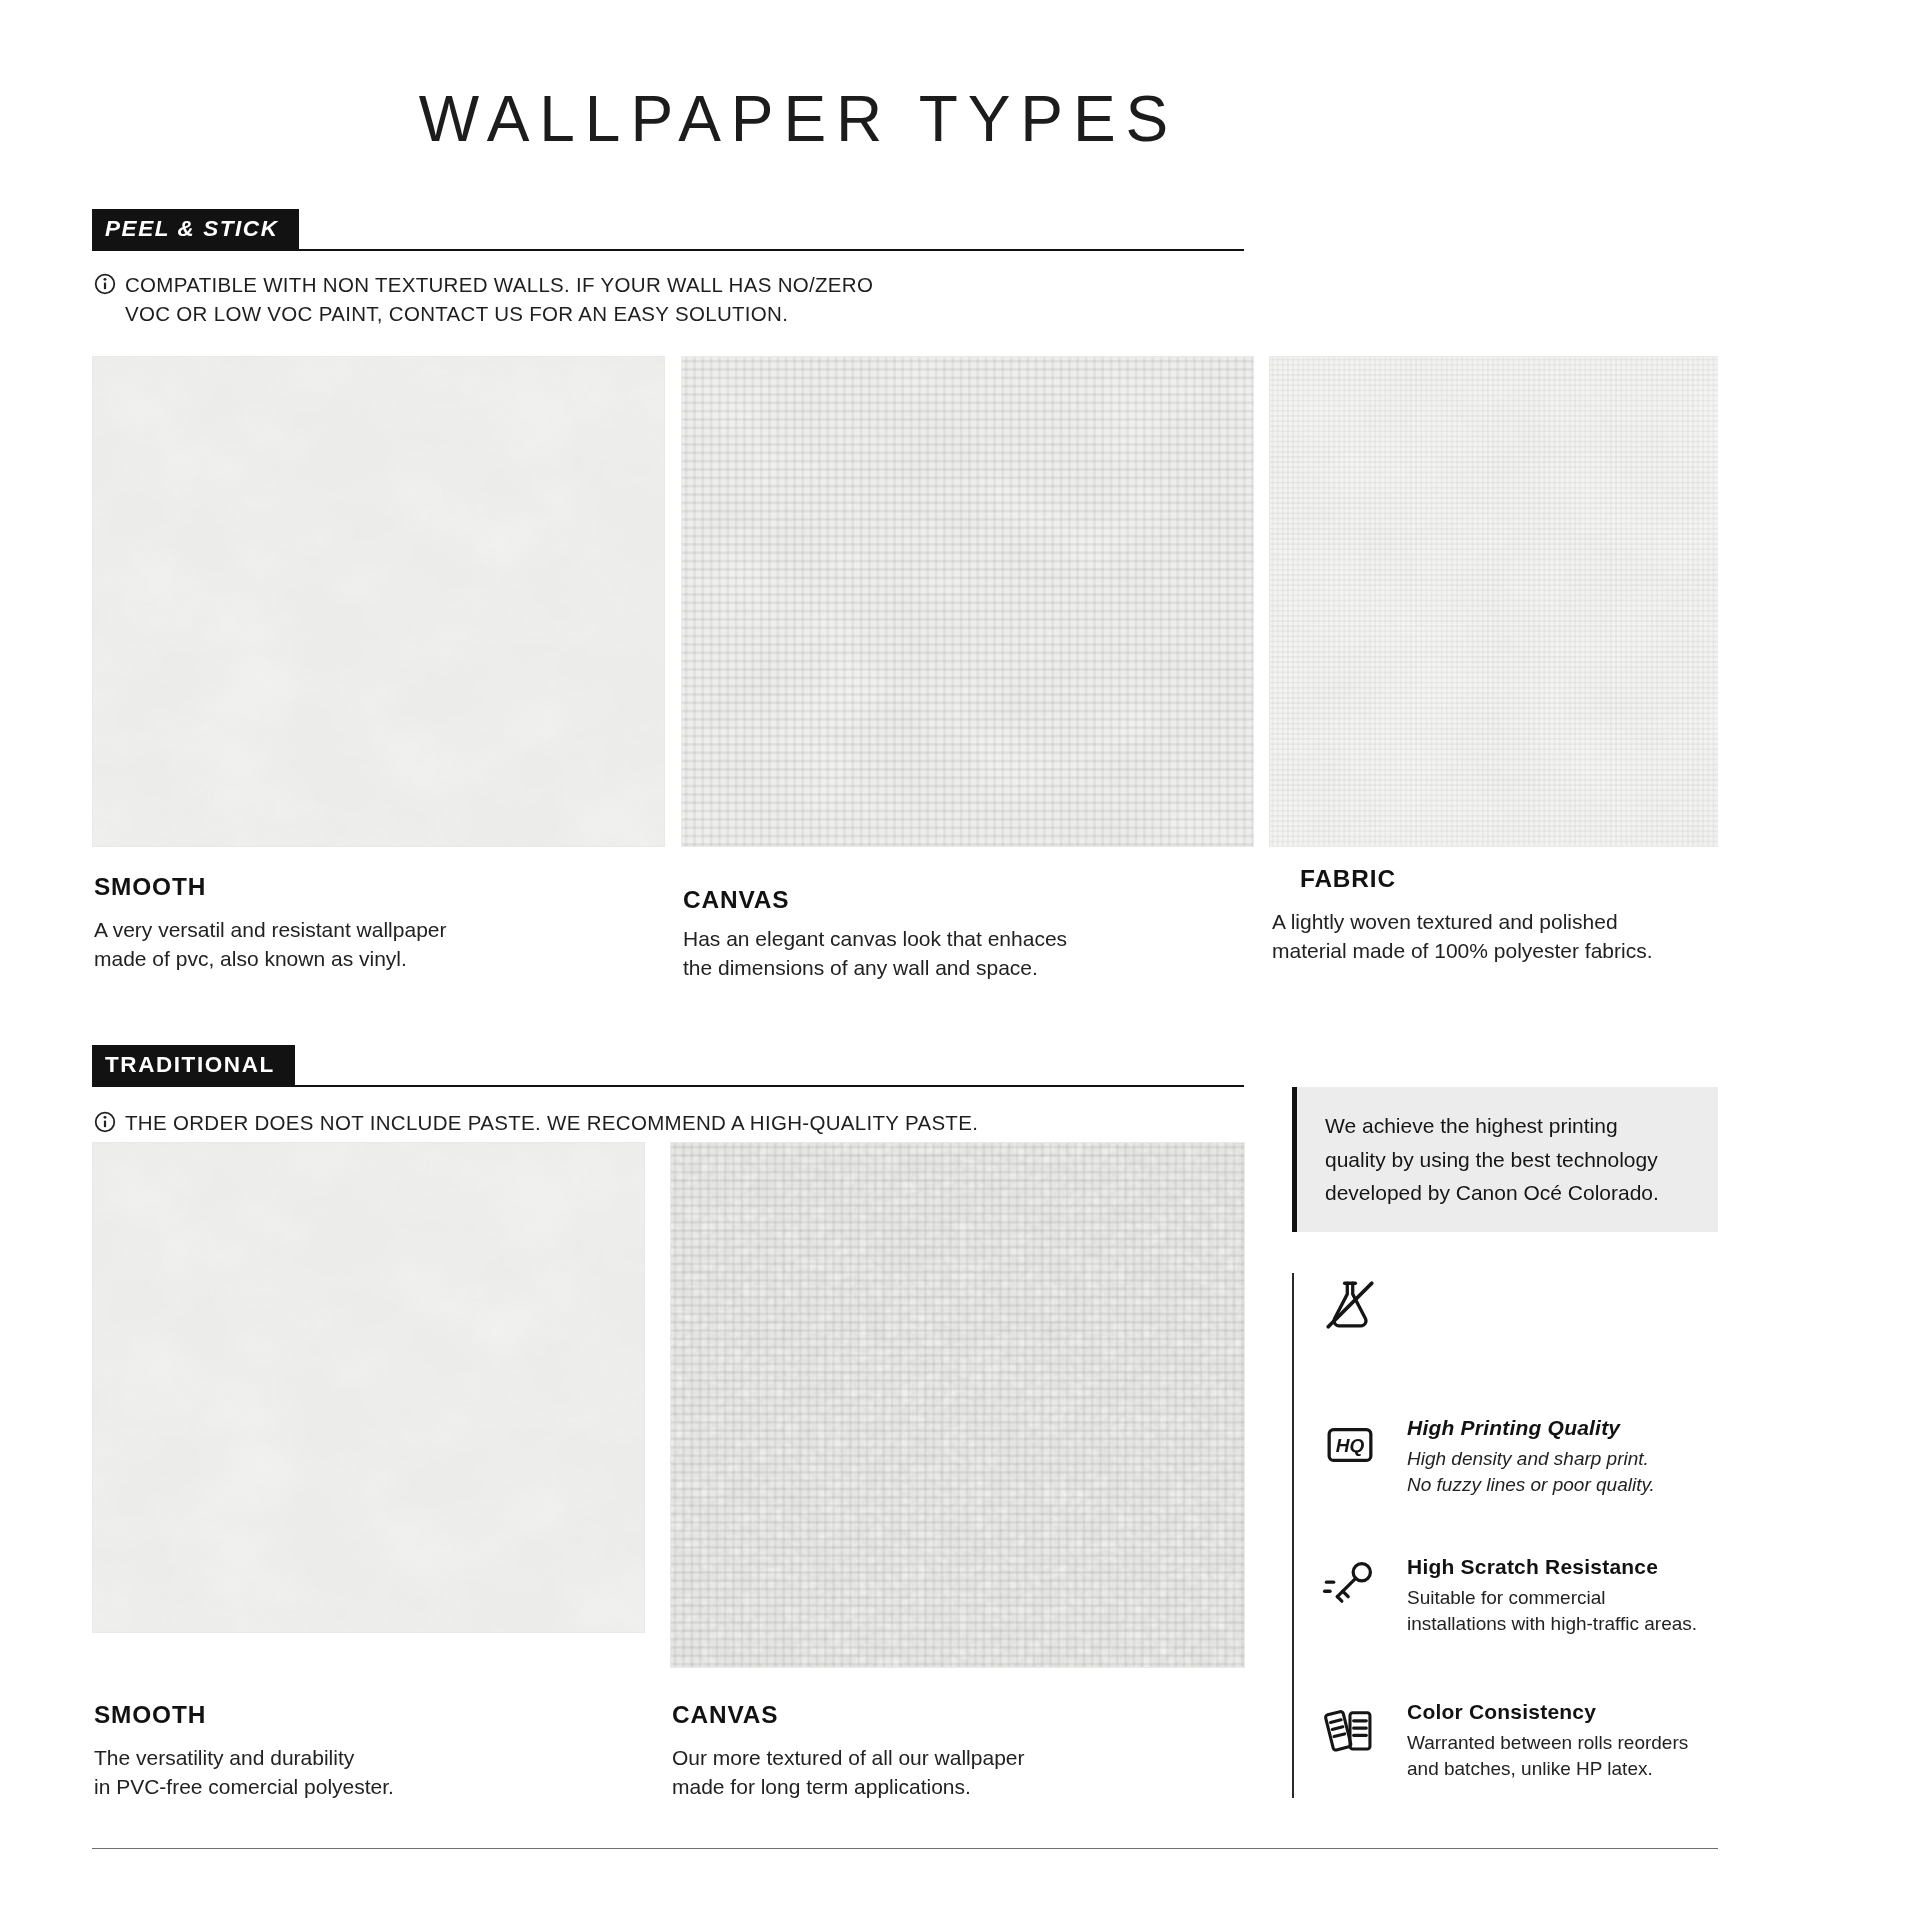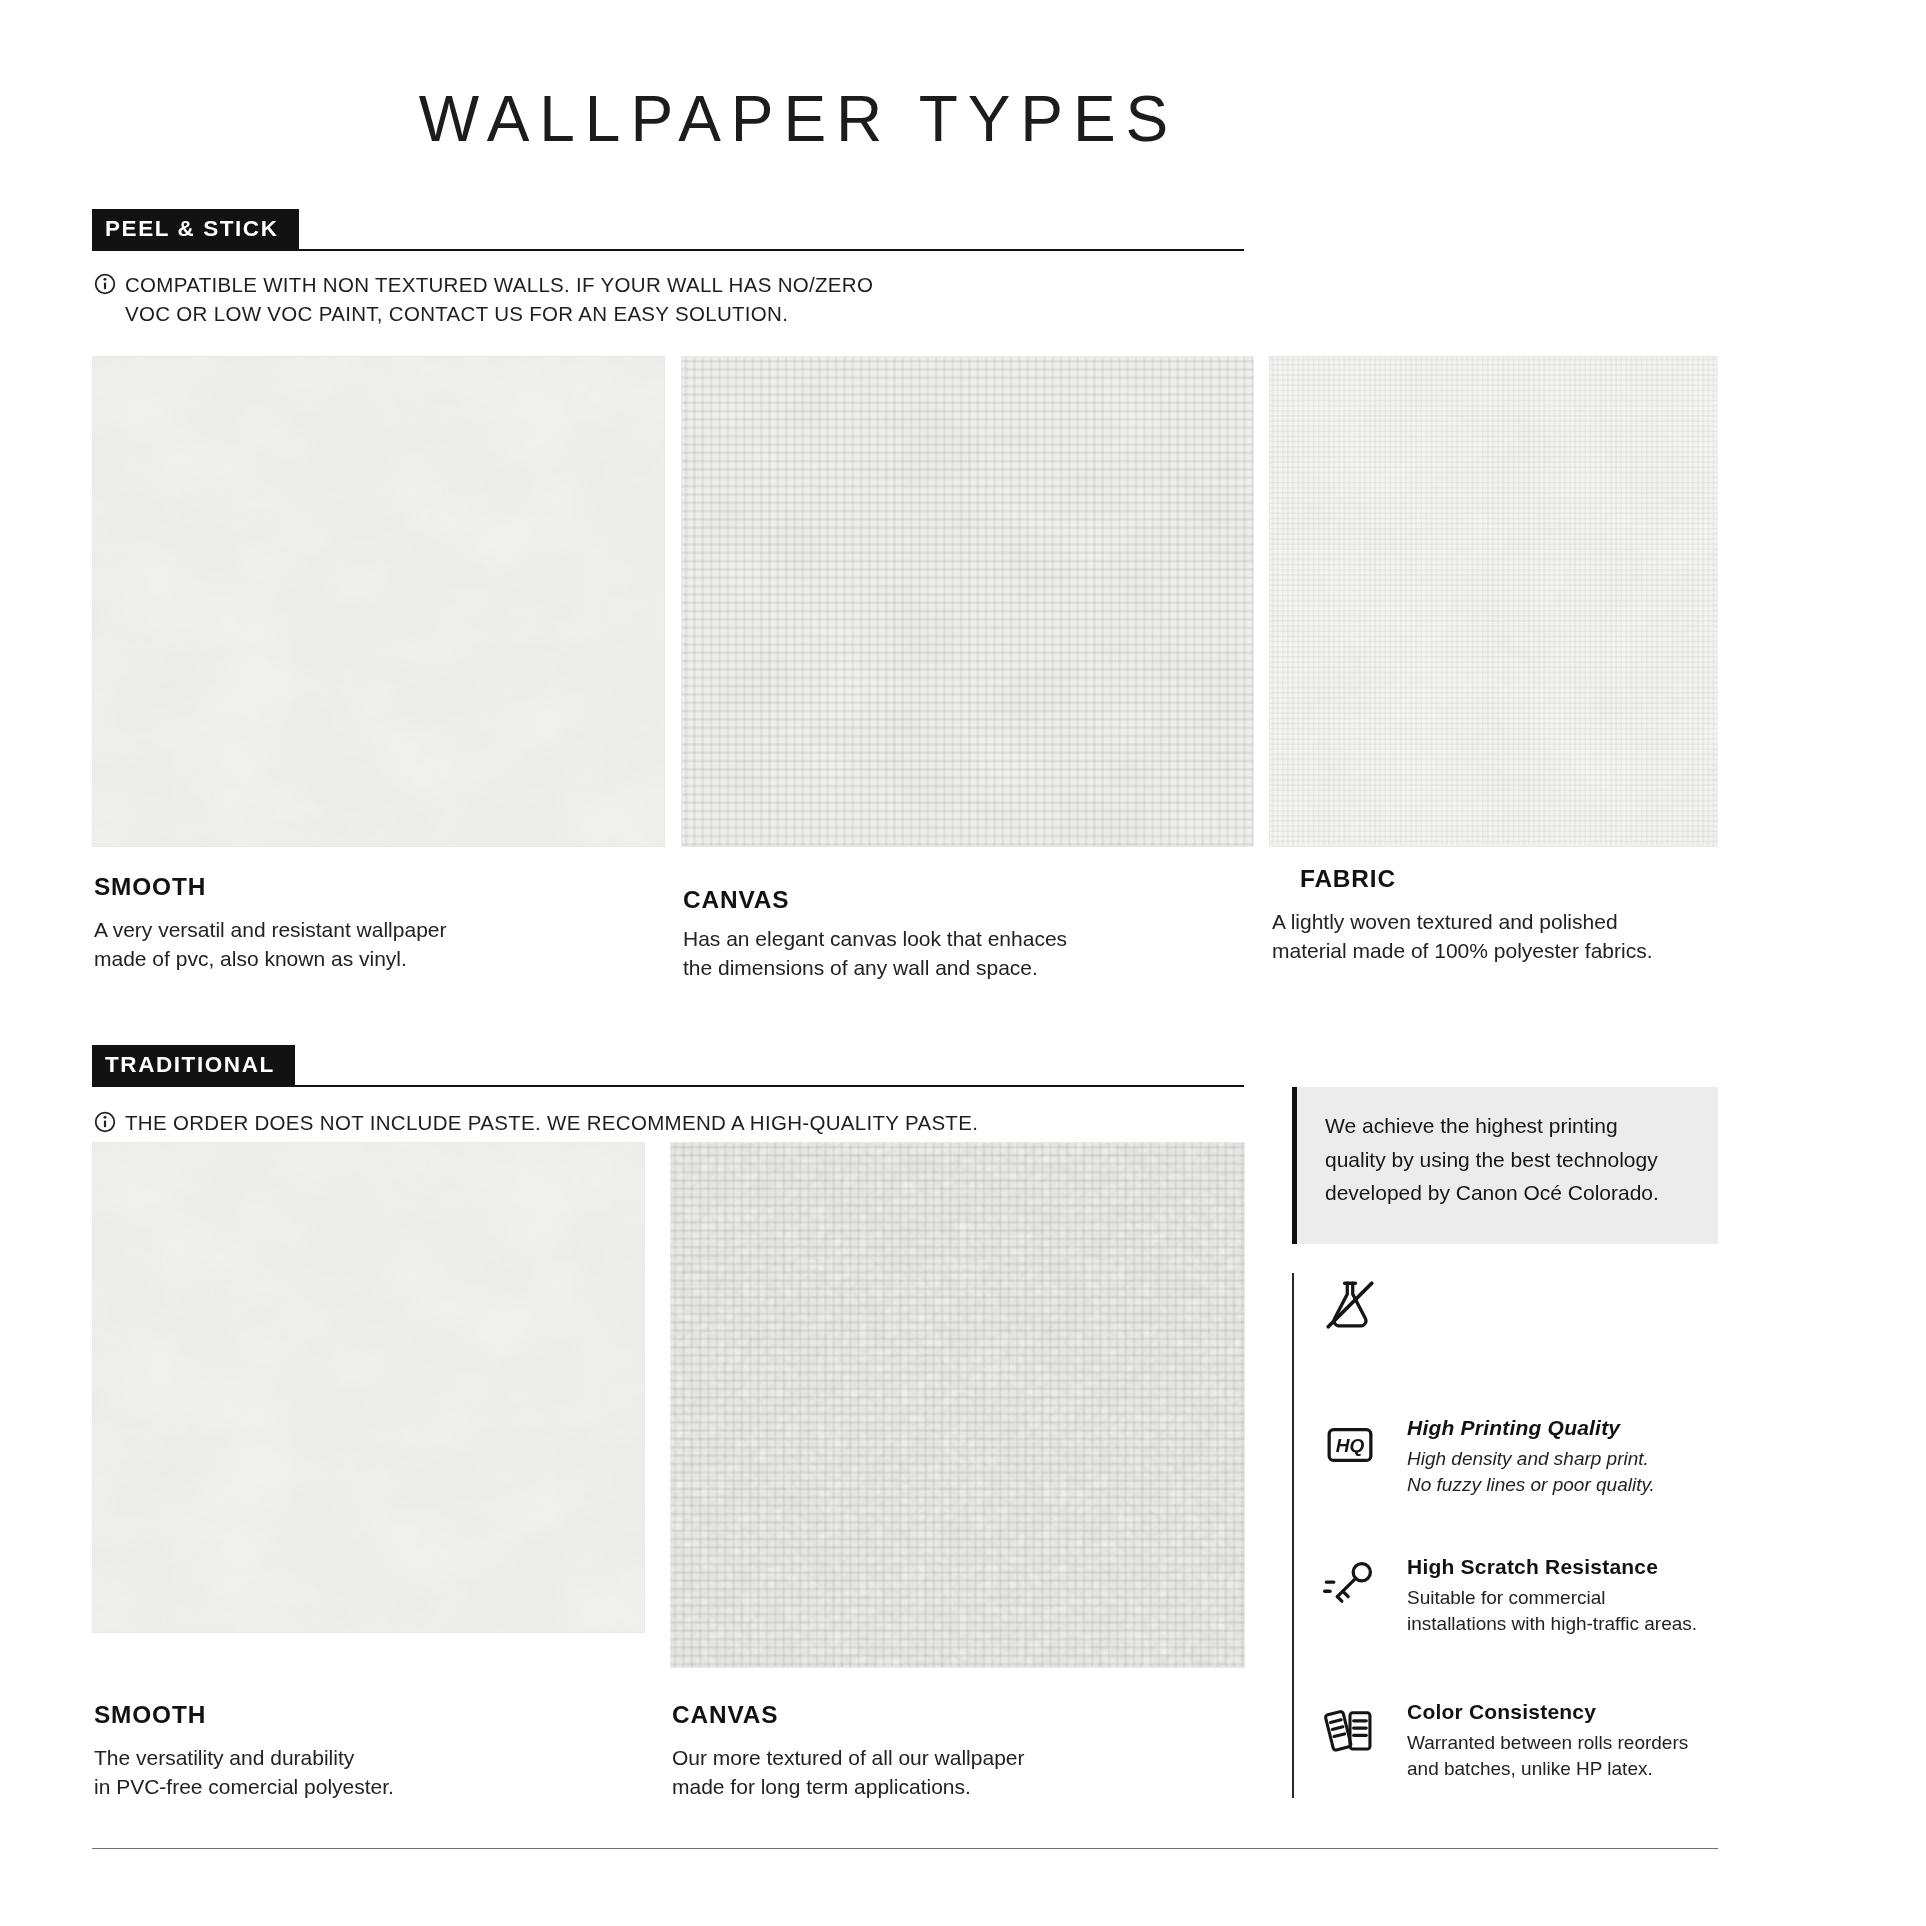--- a/index.html
+++ b/index.html
@@ -36,21 +36,21 @@
 
   .swatch { position:absolute; border:0.6px solid #e9e9e7; overflow:hidden; background:#f6f6f5; }
   .swatch svg { display:block; width:100%; height:100%; }
 
   .caption-title { position:absolute; font-size:24.4px; font-weight:700; letter-spacing:0.035em; color:#121212; }
   .caption-desc  { position:absolute; font-size:21px; line-height:1.36; color:#222222; white-space:pre-line; }
 
   .quality-box {
     position:absolute; left:1292px; top:1087px; width:550px;
     background:#ececec; border-left:5.8px solid #121212;
-    padding:22px 23px 34px 28px; font-size:21px; line-height:1.6;
+    padding:22px 23px 22px 28px; font-size:21px; line-height:1.6;
     color:#161616;
   }
   .quality-text { white-space:pre-line; }
 
   .v-divider { position:absolute; left:1292px; top:1273px; width:1.9px; height:525px; background:#2a2a2a; }
 
   .feature { position:absolute; left:1321px; width:524px; display:flex; gap:28px; align-items:flex-start; }
   .feature-icon { flex:0 0 auto; width:58px; height:58px; }
   .feature-icon svg { width:100%; height:100%; }
   .feature-title { font-size:21px; font-weight:700; color:#121212; margin-bottom:5.8px; letter-spacing:0.01em; }
@@ -103,21 +103,21 @@
       <path d="M0 6.5 H13" stroke="#000" stroke-opacity="0.07" stroke-width="3.6"></path>
       <path d="M6.5 0 V13" stroke="#000" stroke-opacity="0.055" stroke-width="3.6"></path>
     </pattern>
   </defs>
 </svg>
 
 <div class="page">
 
   <h1 class="title">WALLPAPER TYPES</h1>
 
-  <div class="section-header" style="top:209px;">
+  <div class="section-header" style="top:209px;font-style:italic;">
     <div class="section-label">PEEL &amp; STICK</div>
   </div>
 
   <div class="note" style="top:270px;">
     <svg class="icn" viewBox="0 0 32 32">
       <circle cx="16" cy="16" r="13.5" fill="none" stroke="#222" stroke-width="2.6"></circle>
       <line x1="16" y1="14" x2="16" y2="23.5" stroke="#222" stroke-width="3.2"></line>
       <circle cx="16" cy="9.2" r="2.1" fill="#222"></circle>
     </svg>
     <div class="note-text">COMPATIBLE WITH NON TEXTURED WALLS. IF YOUR WALL HAS NO/ZERO

